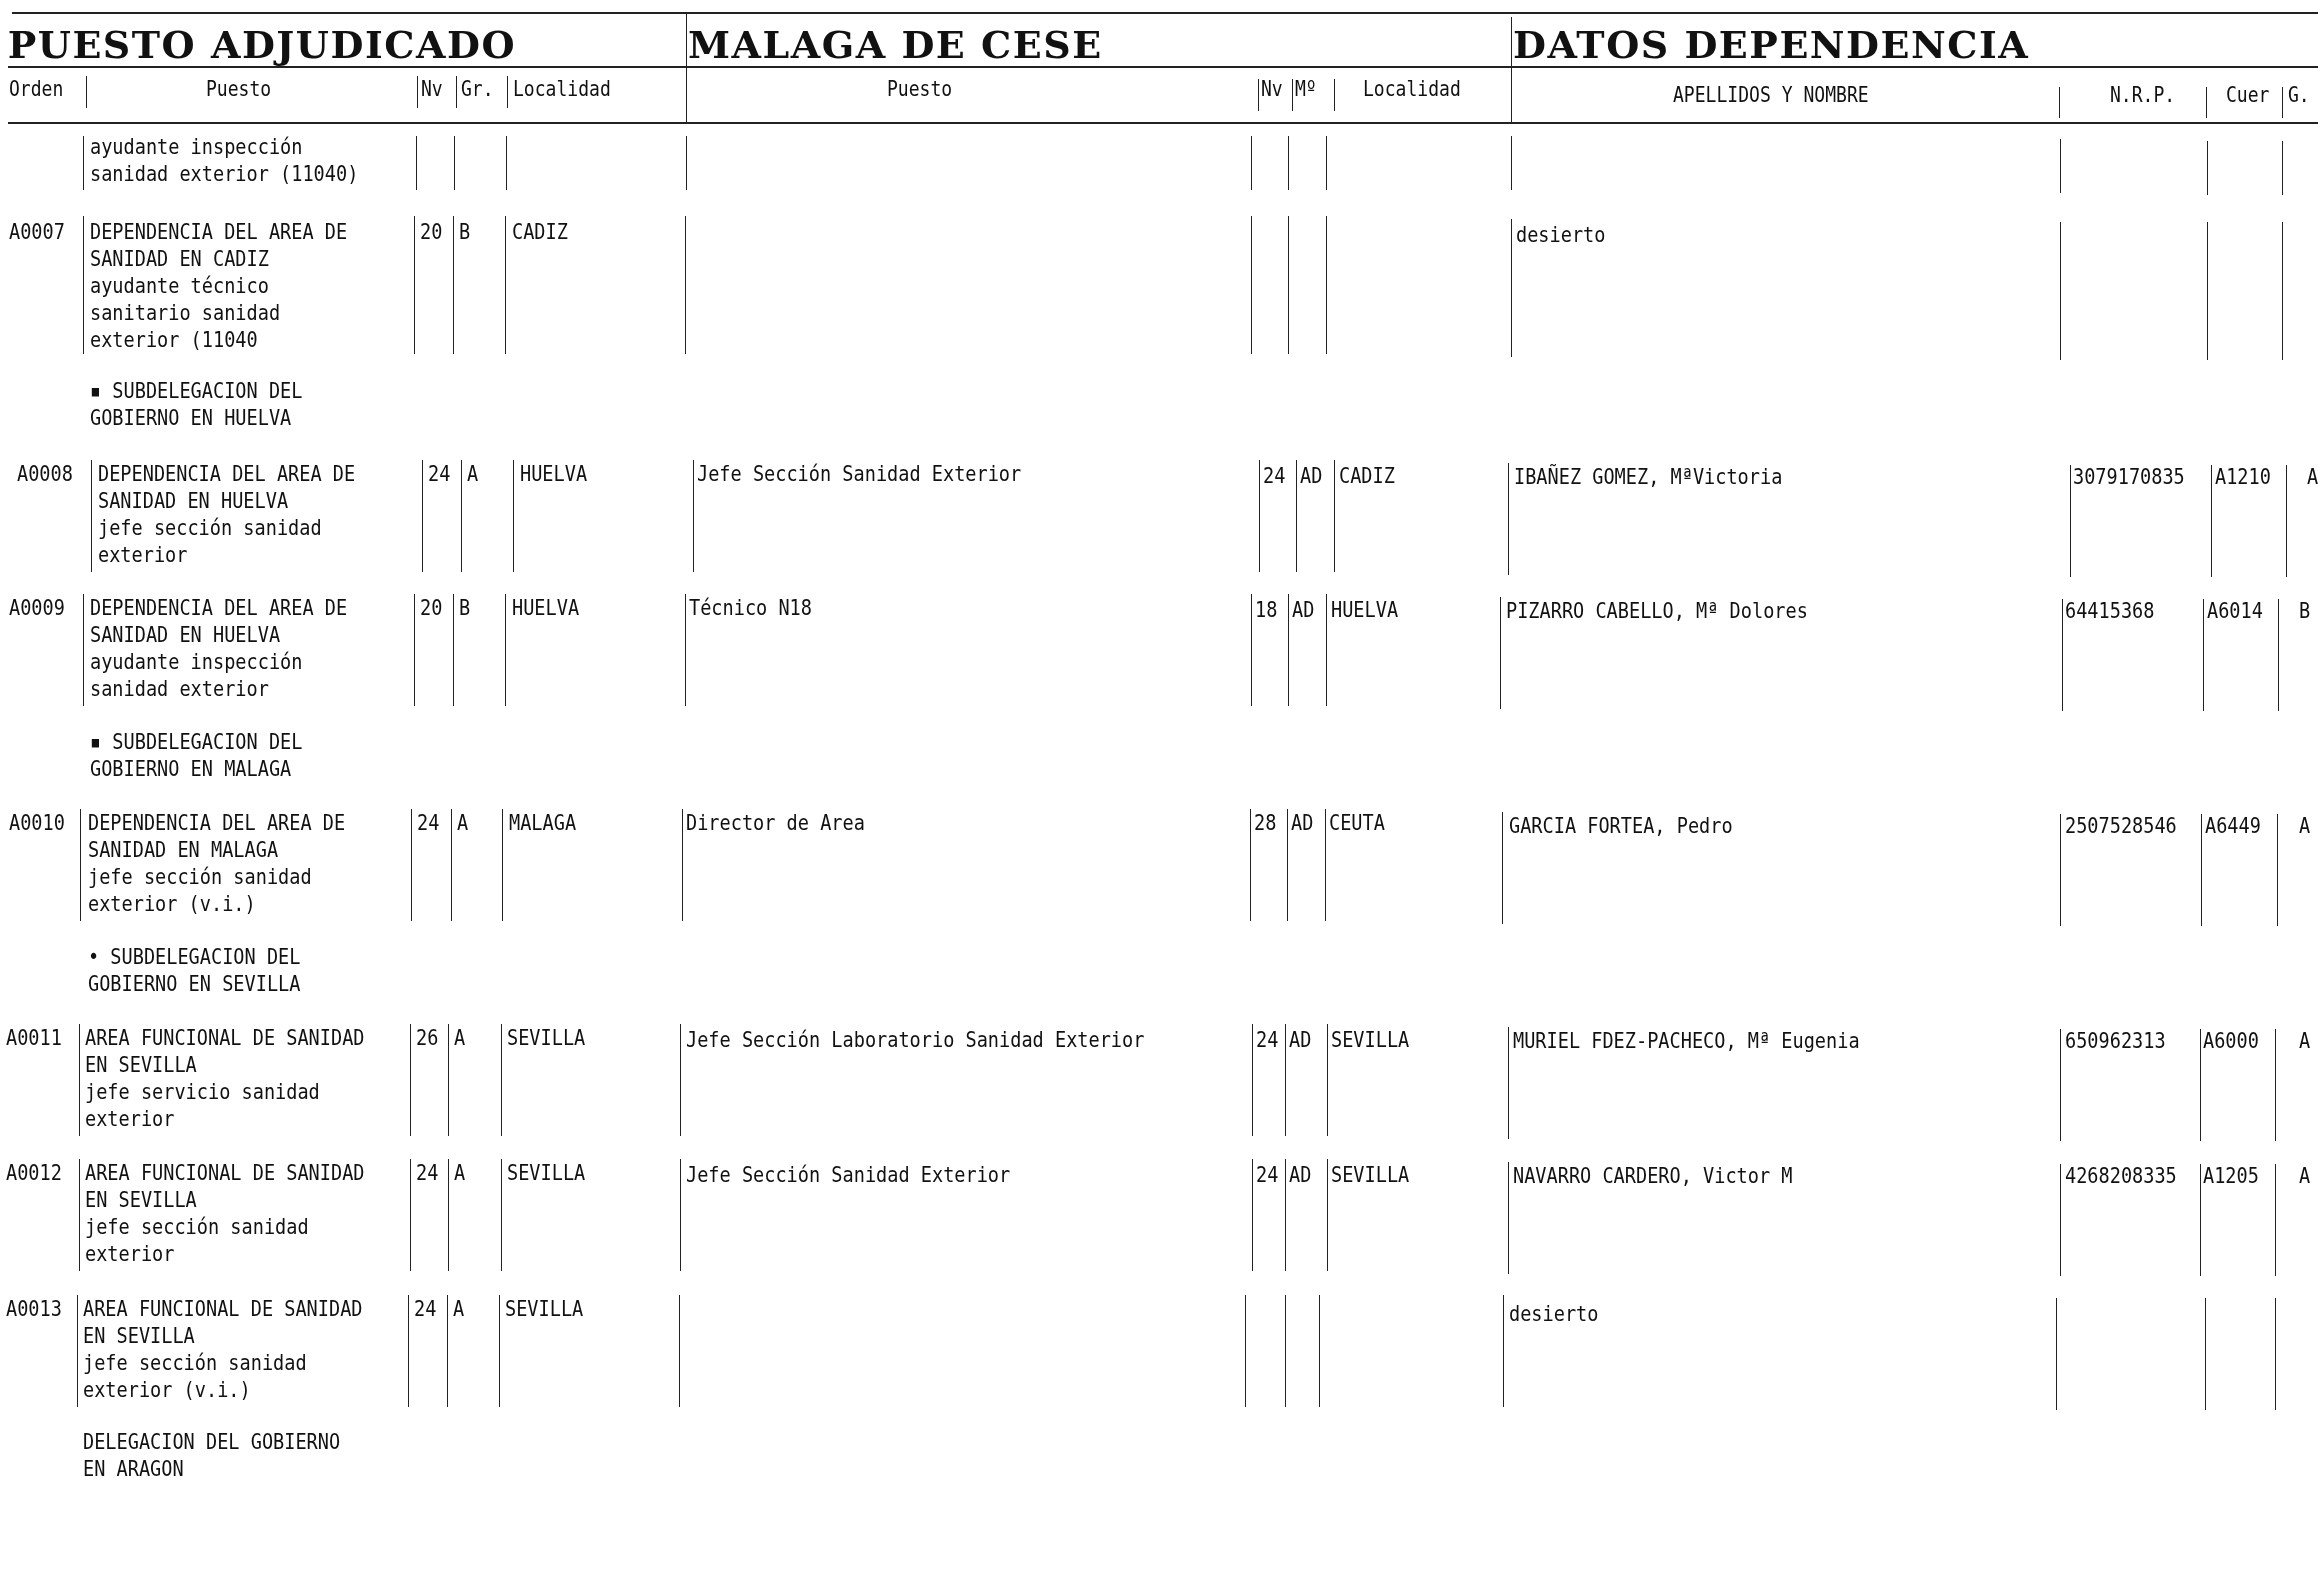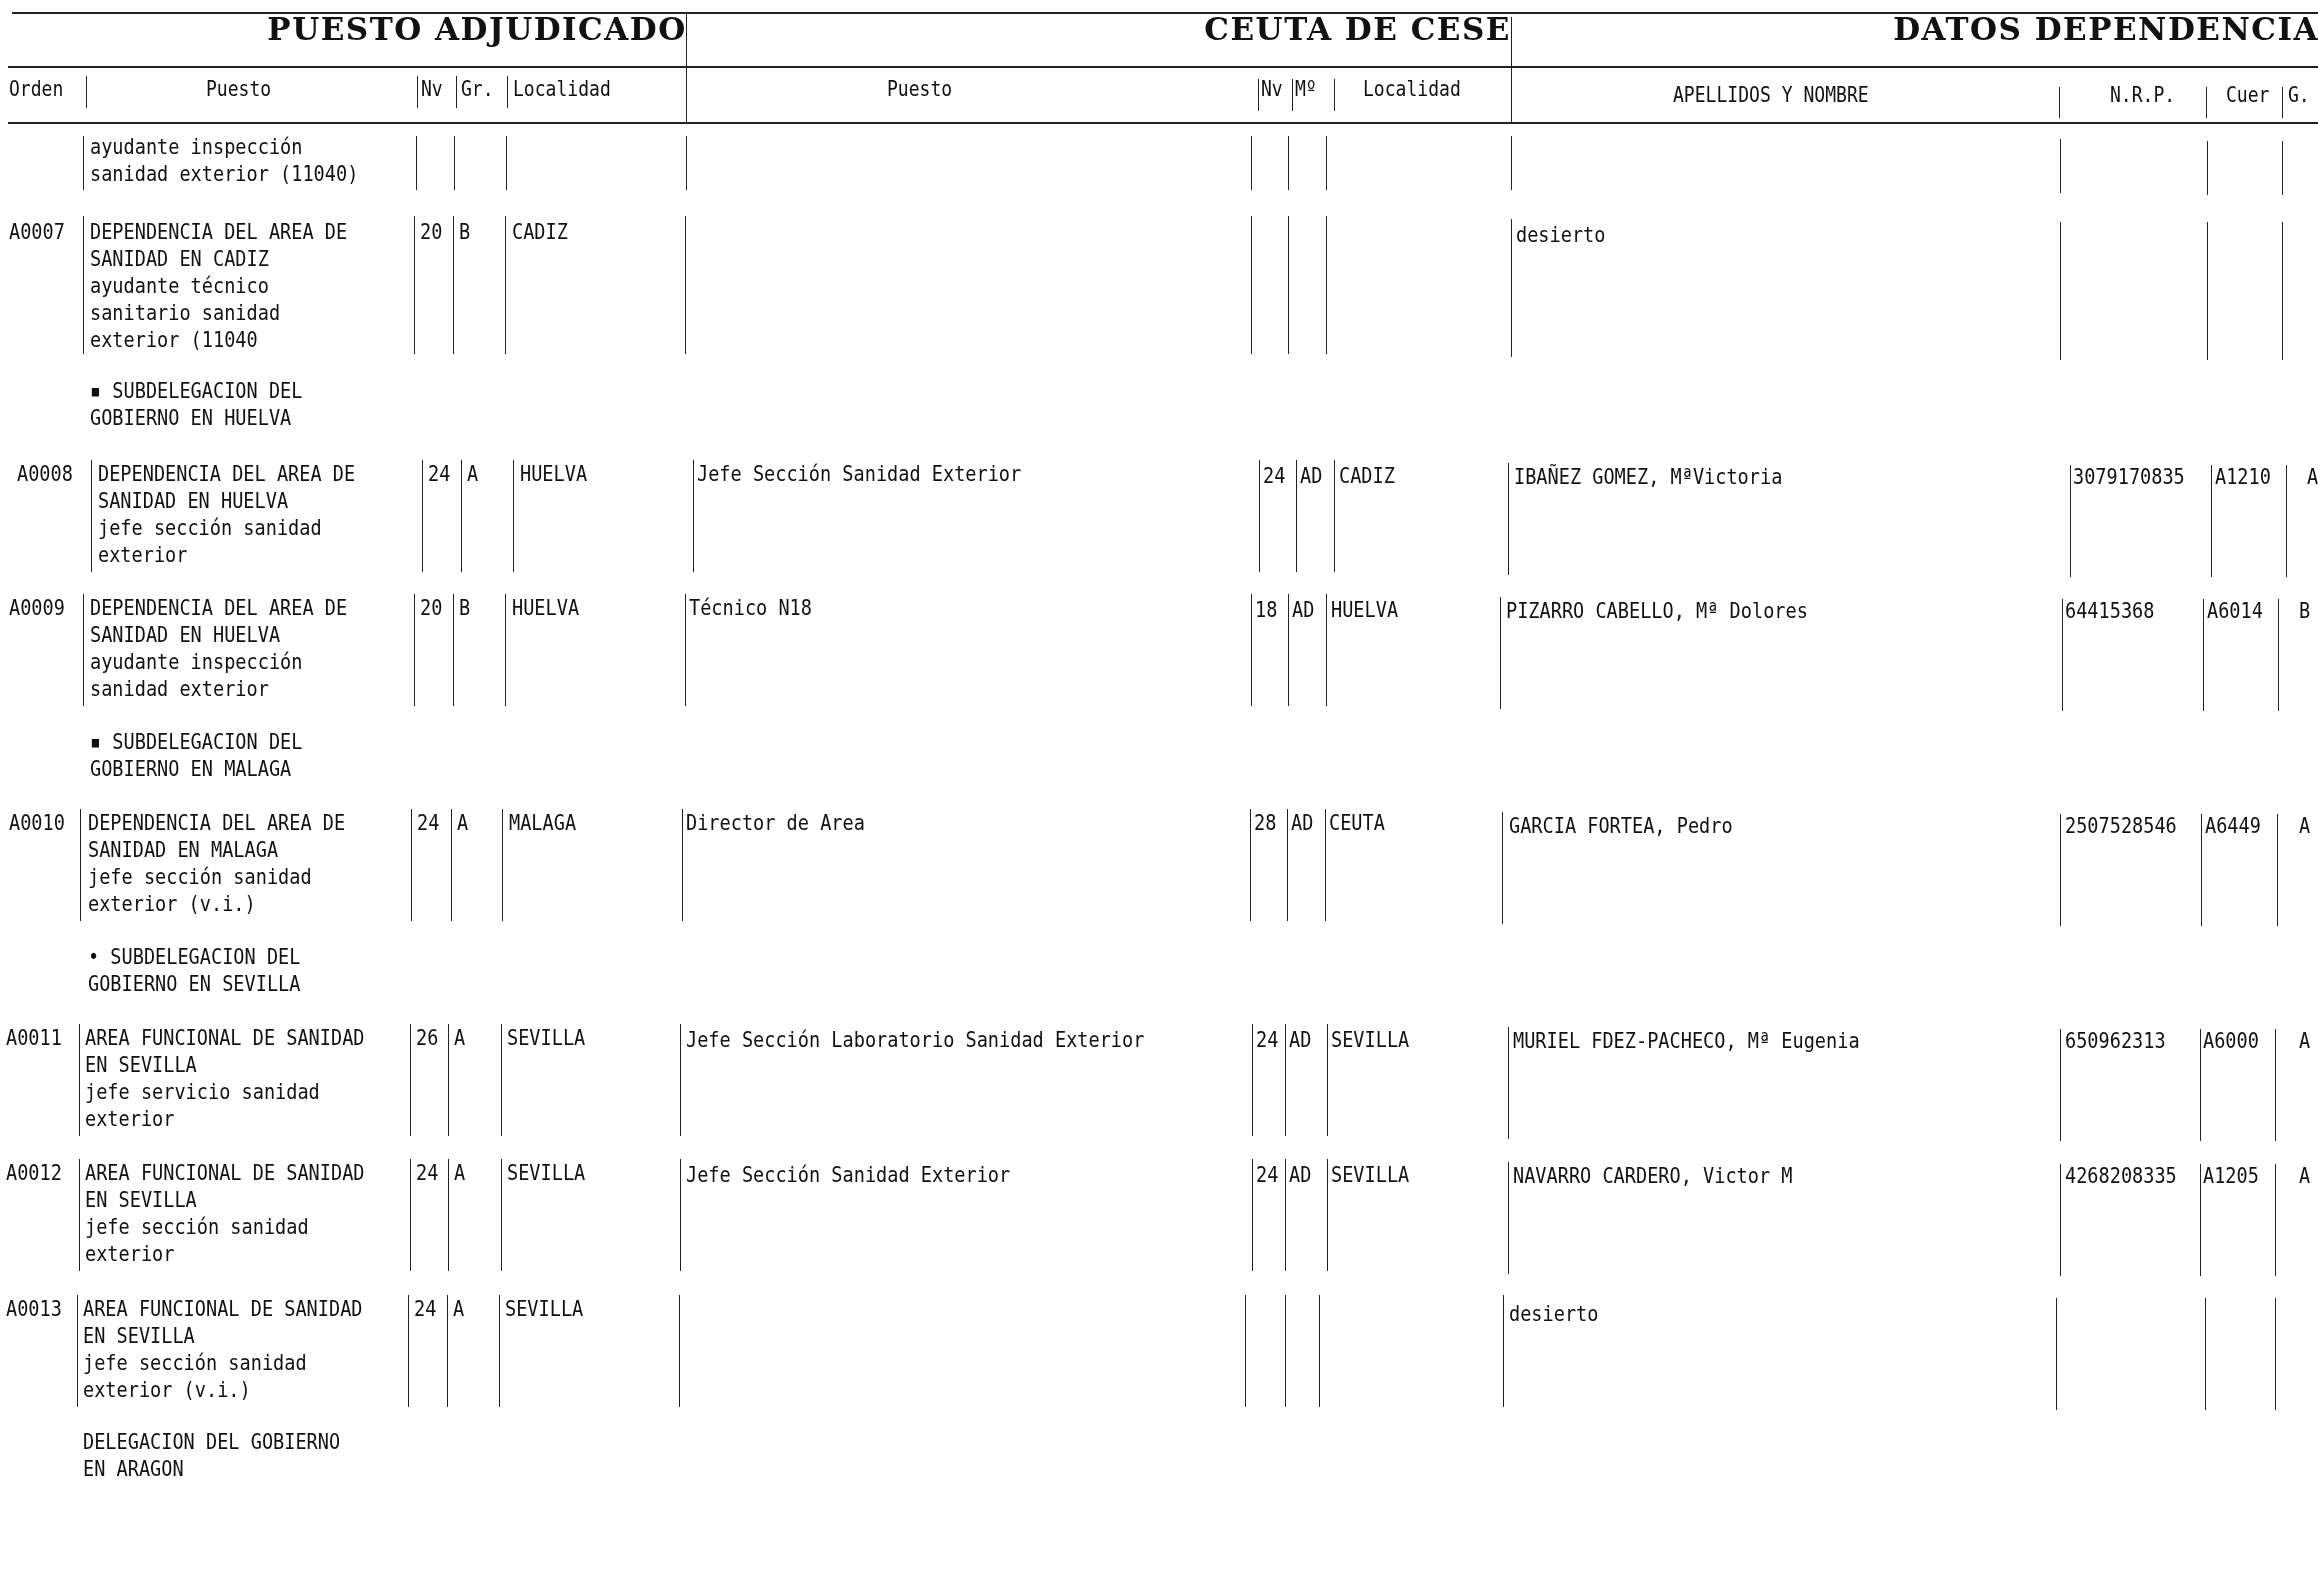--- a/index.html
+++ b/index.html
@@ -1,34 +1,34 @@
 <!DOCTYPE html>
 <html style="font-size:12.4px"><head>
 <meta charset="utf-8">
 <style>
   html, body { margin:0; padding:0; background:#ffffff; }
   body { width:2319px; height:1592px; position:relative; overflow:hidden; color:#111; }
   .hline { position:absolute; height:0; border-top:2.3px solid #222; }
   .vline { position:absolute; width:0; border-left:1.5px solid #222; }
-  .sect { position:absolute; font-family:"DejaVu Serif","Liberation Serif",serif; font-weight:bold; font-size:31px; letter-spacing:1.5px; text-align:right; top:11px; }
+  .sect { position:absolute; font-family:"DejaVu Serif","Liberation Serif",serif; font-weight:bold; font-size:38px; letter-spacing:1.5px; text-align:left; top:22px; }
   .colh { position:absolute; font-family:"DejaVu Sans Mono","Liberation Mono",monospace; font-size:21px; top:77px; white-space:nowrap; }
   .t { position:absolute; font-family:"DejaVu Sans Mono","Liberation Mono",monospace; font-size:21.6px; line-height:27px; white-space:pre; }
   .cond { transform-origin:left top; transform:scaleX(0.86); }
 </style>
 </head>
 <body>
 
 <div class="hline" style="left:11.6px; top:12.4px; width:2307px;"></div>
 <div class="hline" style="left:7.7px; top:66px; width:2311px;"></div>
 <div class="hline" style="left:7.7px; top:122px; width:2311px;"></div>
 <div class="vline" style="left:686px; top:14px; height:108px;"></div>
 <div class="vline" style="left:1511px; top:17px; height:107px;"></div>
 
 <div class="sect" style="left:7.7px; width:679px;">PUESTO ADJUDICADO</div>
-<div class="sect" style="left:688px; width:823px;">CEUTA DE CESE</div>
+<div class="sect" style="left:688px; width:823px;">MALAGA DE CESE</div>
 <div class="sect" style="left:1513px; width:806px;">DATOS DEPENDENCIA</div>
 
 <div class="colh cond" style="left:9.3px;">Orden</div>
 <div class="vline" style="left:86px; top:76px; height:32px;"></div>
 <div class="colh cond" style="left:206px;">Puesto</div>
 <div class="vline" style="left:417px; top:76px; height:32px;"></div>
 <div class="colh cond" style="left:421px;">Nv</div>
 <div class="vline" style="left:456px; top:76px; height:32px;"></div>
 <div class="colh cond" style="left:461px;">Gr.</div>
 <div class="vline" style="left:507px; top:76px; height:32px;"></div>

